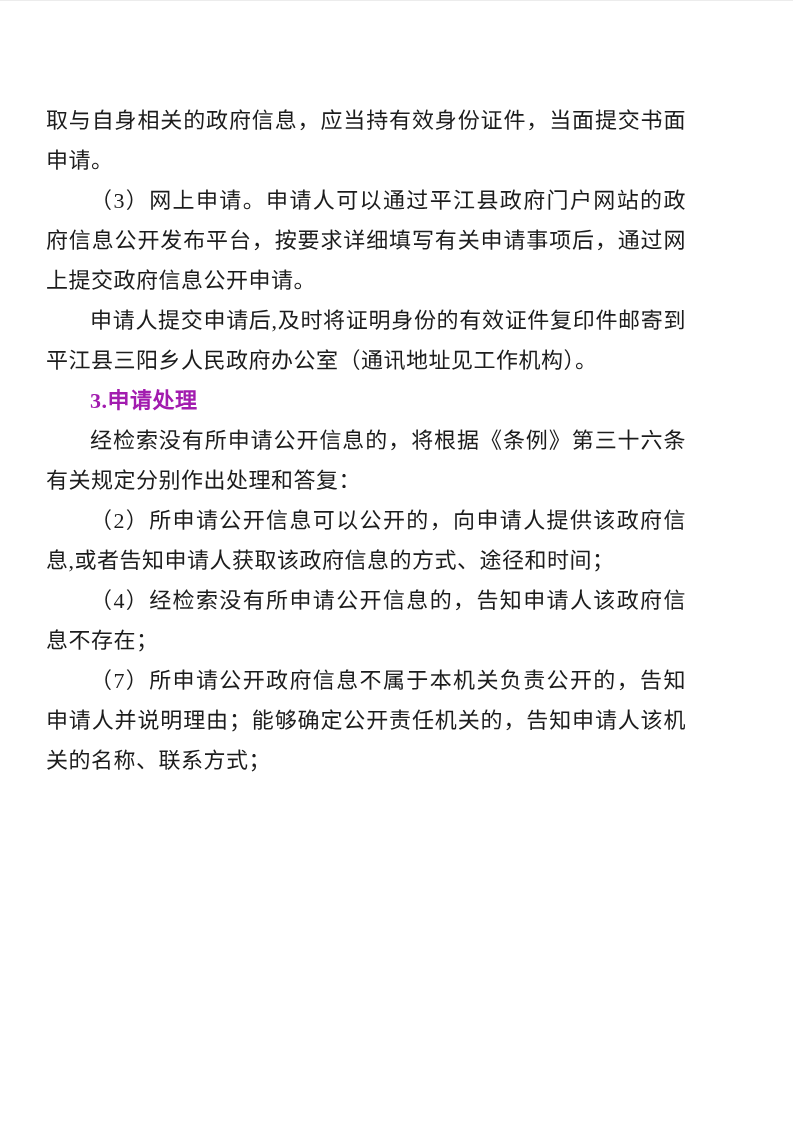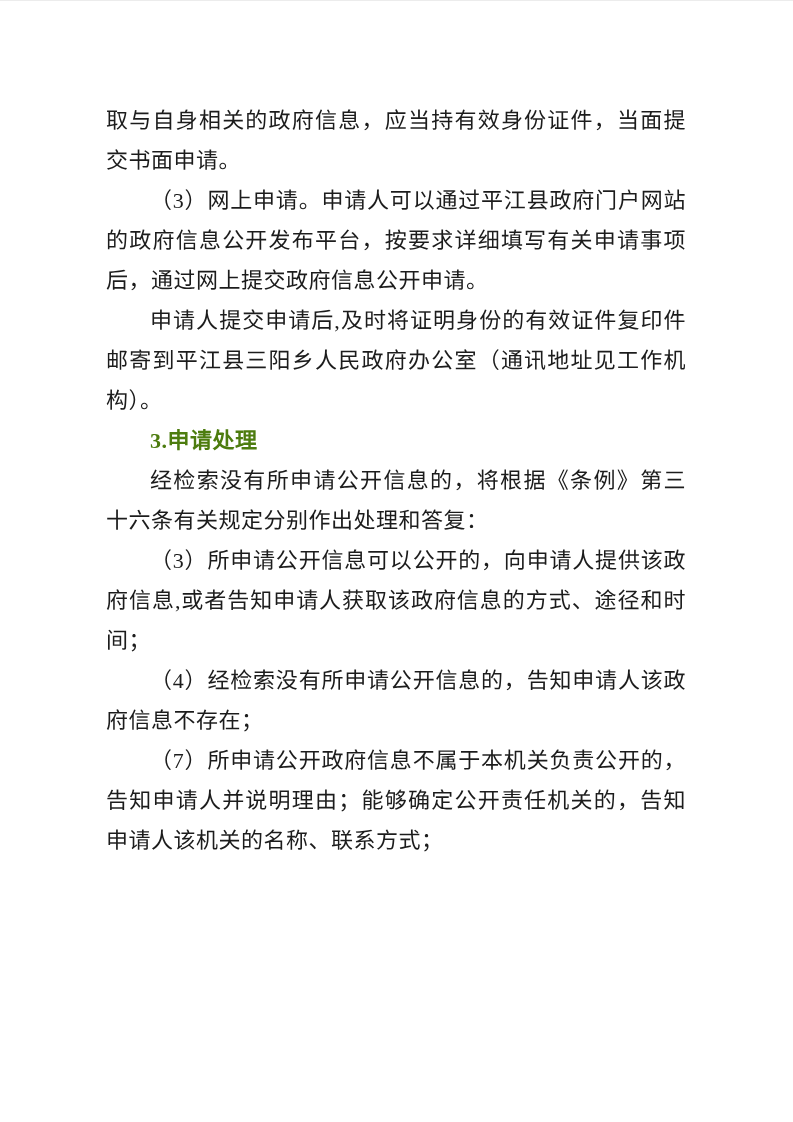--- a/index.html
+++ b/index.html
@@ -6,49 +6,49 @@
     margin: 0;
     padding: 0;
     background: #ffffff;
   }
   .page {
     position: relative;
     width: 793px;
     height: 1122px;
     background: #ffffff;
     box-sizing: border-box;
-    padding: 100px 107px 0 106px;
+    padding: 100px 107px 0 46px;
     overflow: hidden;
     border-top: 1px solid #ececec;
     font-family: "Liberation Serif", "DejaVu Serif", serif;
   }
   .doc p {
     margin: 0;
     font-size: 22px;
     line-height: 40px;
     color: #1c1c1c;
     text-align: justify;
     text-justify: inter-ideograph;
     letter-spacing: 0.5px;
   }
   .doc p.indent {
     text-indent: 2em;
   }
   .doc p.heading {
     font-weight: bold;
-    color: #4d7c0f;
+    color: #a21caf;
   }
 </style>
 </head>
 <body>
 
 <div class="page">
   <div class="doc">
     <p>取与自身相关的政府信息，应当持有效身份证件，当面提交书面申请。</p>
     <p class="indent">（3）网上申请。申请人可以通过平江县政府门户网站的政府信息公开发布平台，按要求详细填写有关申请事项后，通过网上提交政府信息公开申请。</p>
     <p class="indent">申请人提交申请后,及时将证明身份的有效证件复印件邮寄到平江县三阳乡人民政府办公室（通讯地址见工作机构）。</p>
     <p class="indent heading">3.申请处理</p>
     <p class="indent">经检索没有所申请公开信息的，将根据《条例》第三十六条有关规定分别作出处理和答复：</p>
-    <p class="indent">（3）所申请公开信息可以公开的，向申请人提供该政府信息,或者告知申请人获取该政府信息的方式、途径和时间；</p>
+    <p class="indent">（2）所申请公开信息可以公开的，向申请人提供该政府信息,或者告知申请人获取该政府信息的方式、途径和时间；</p>
     <p class="indent">（4）经检索没有所申请公开信息的，告知申请人该政府信息不存在；</p>
     <p class="indent">（7）所申请公开政府信息不属于本机关负责公开的，告知申请人并说明理由；能够确定公开责任机关的，告知申请人该机关的名称、联系方式；</p>
   </div>
 </div>
 
 </body></html>

